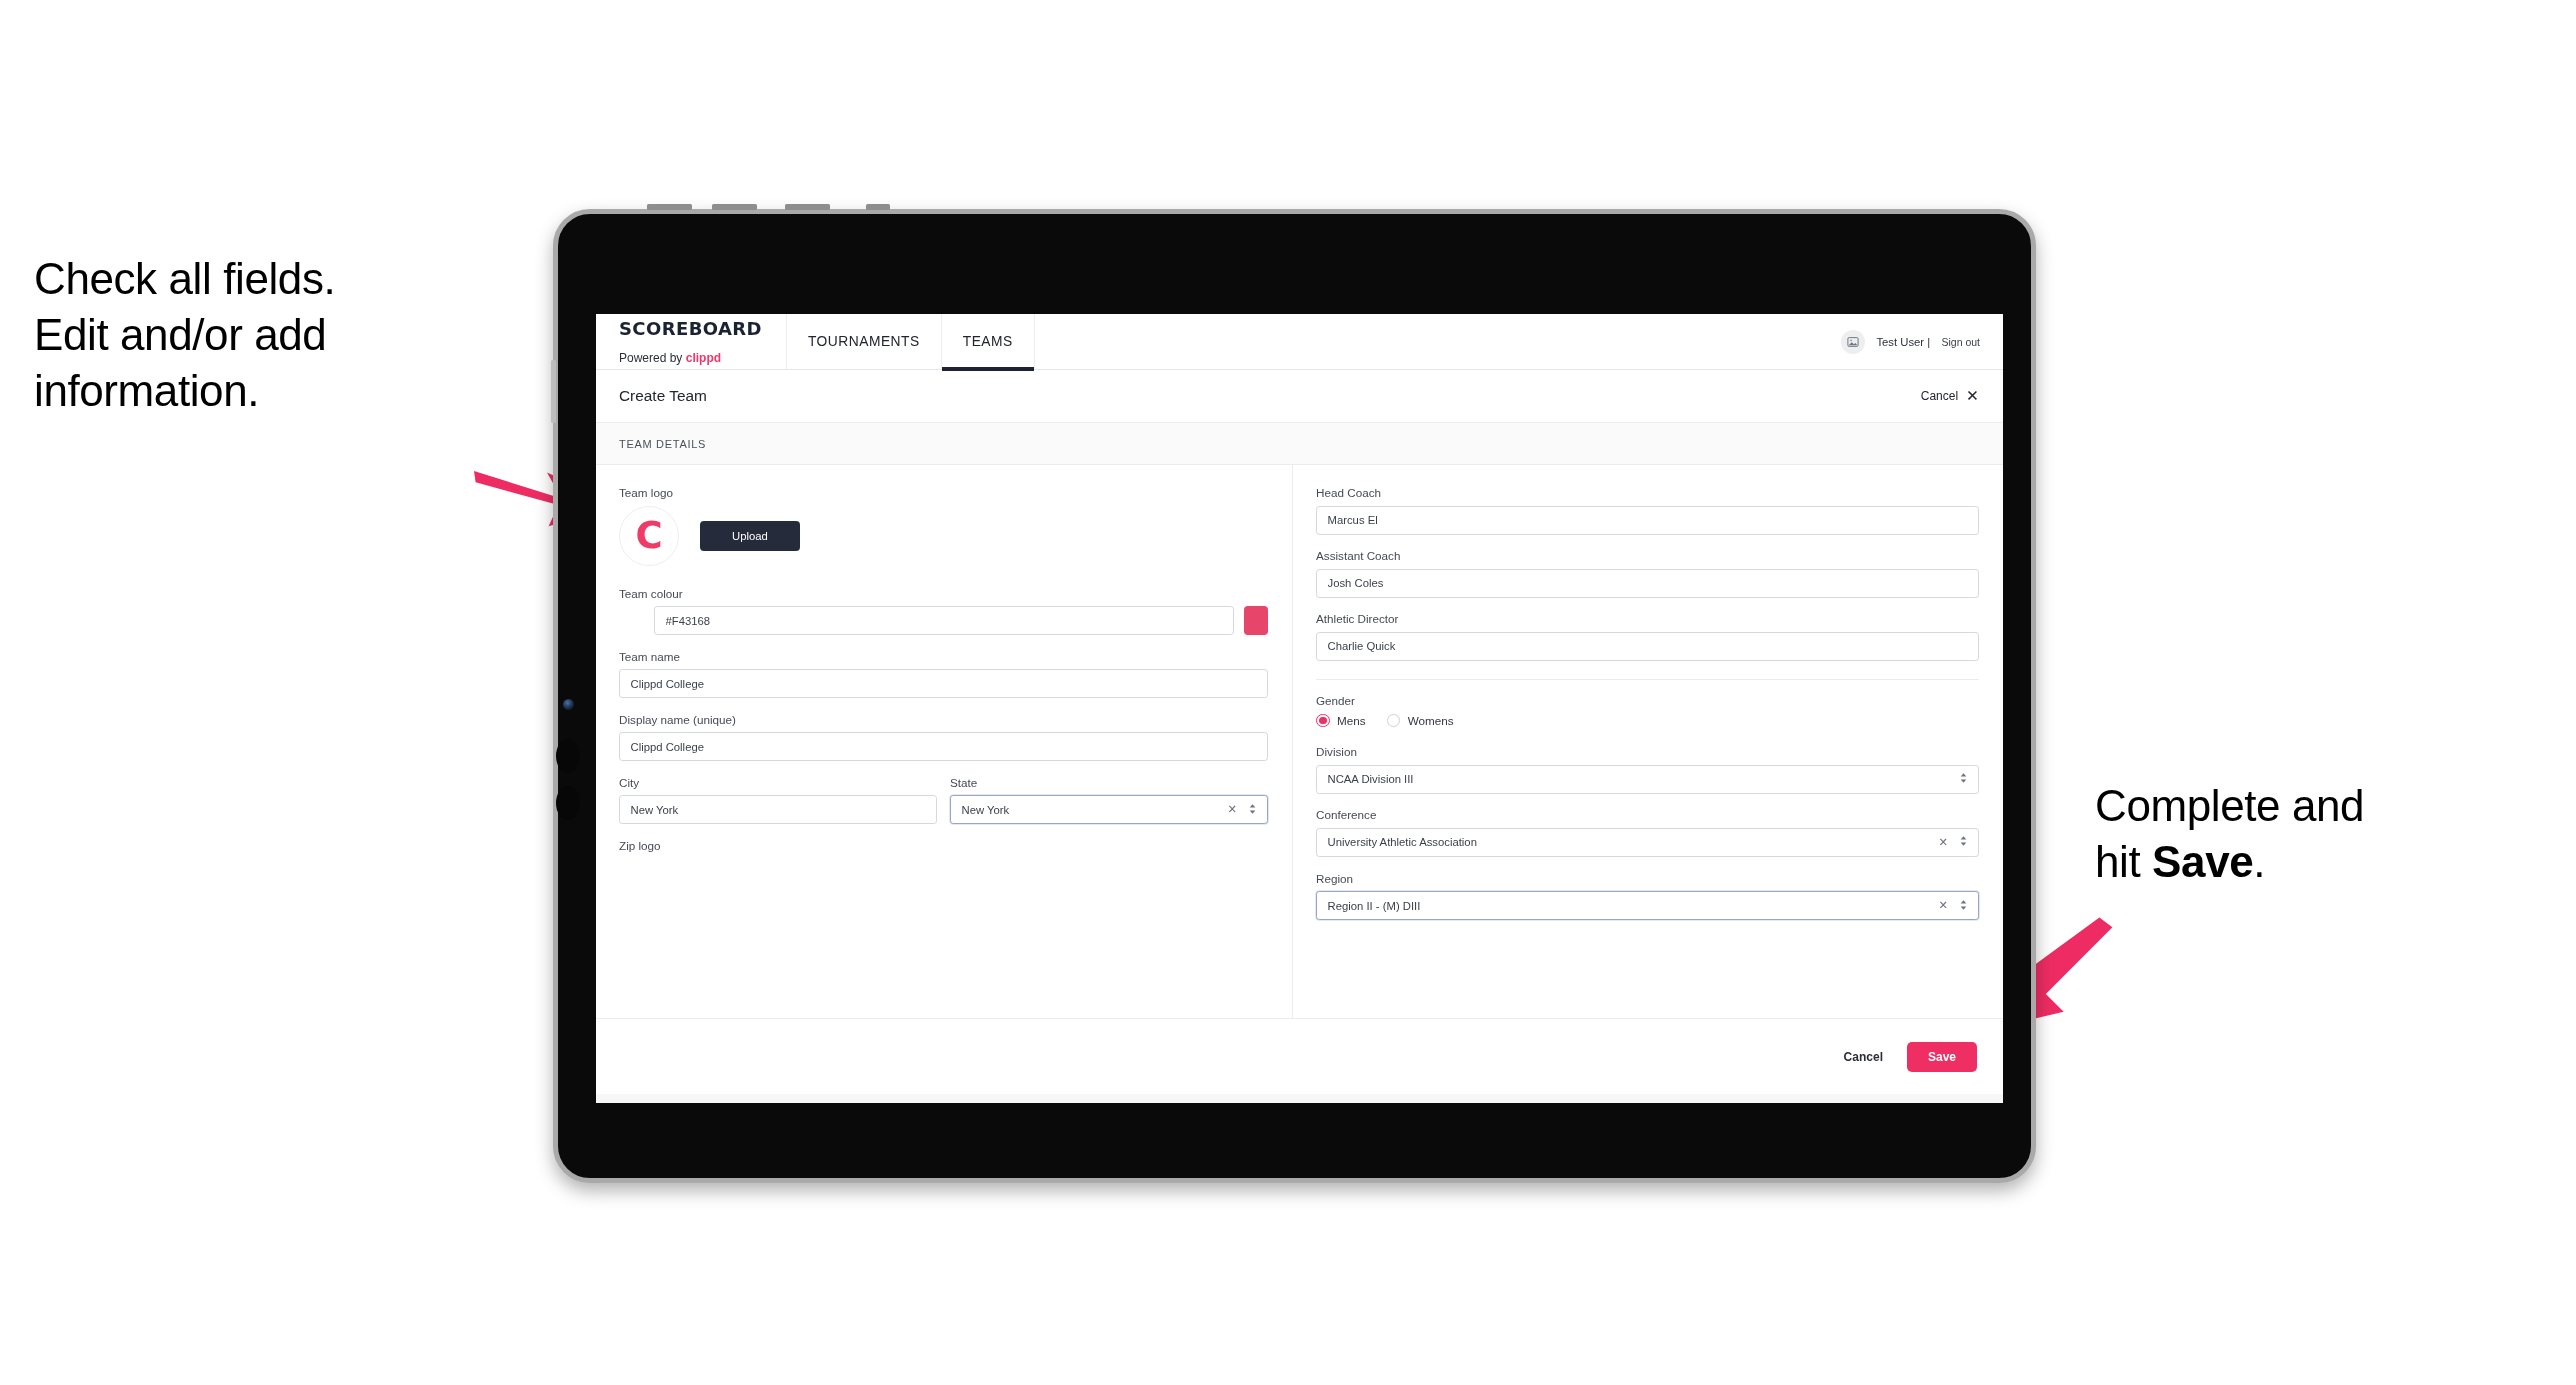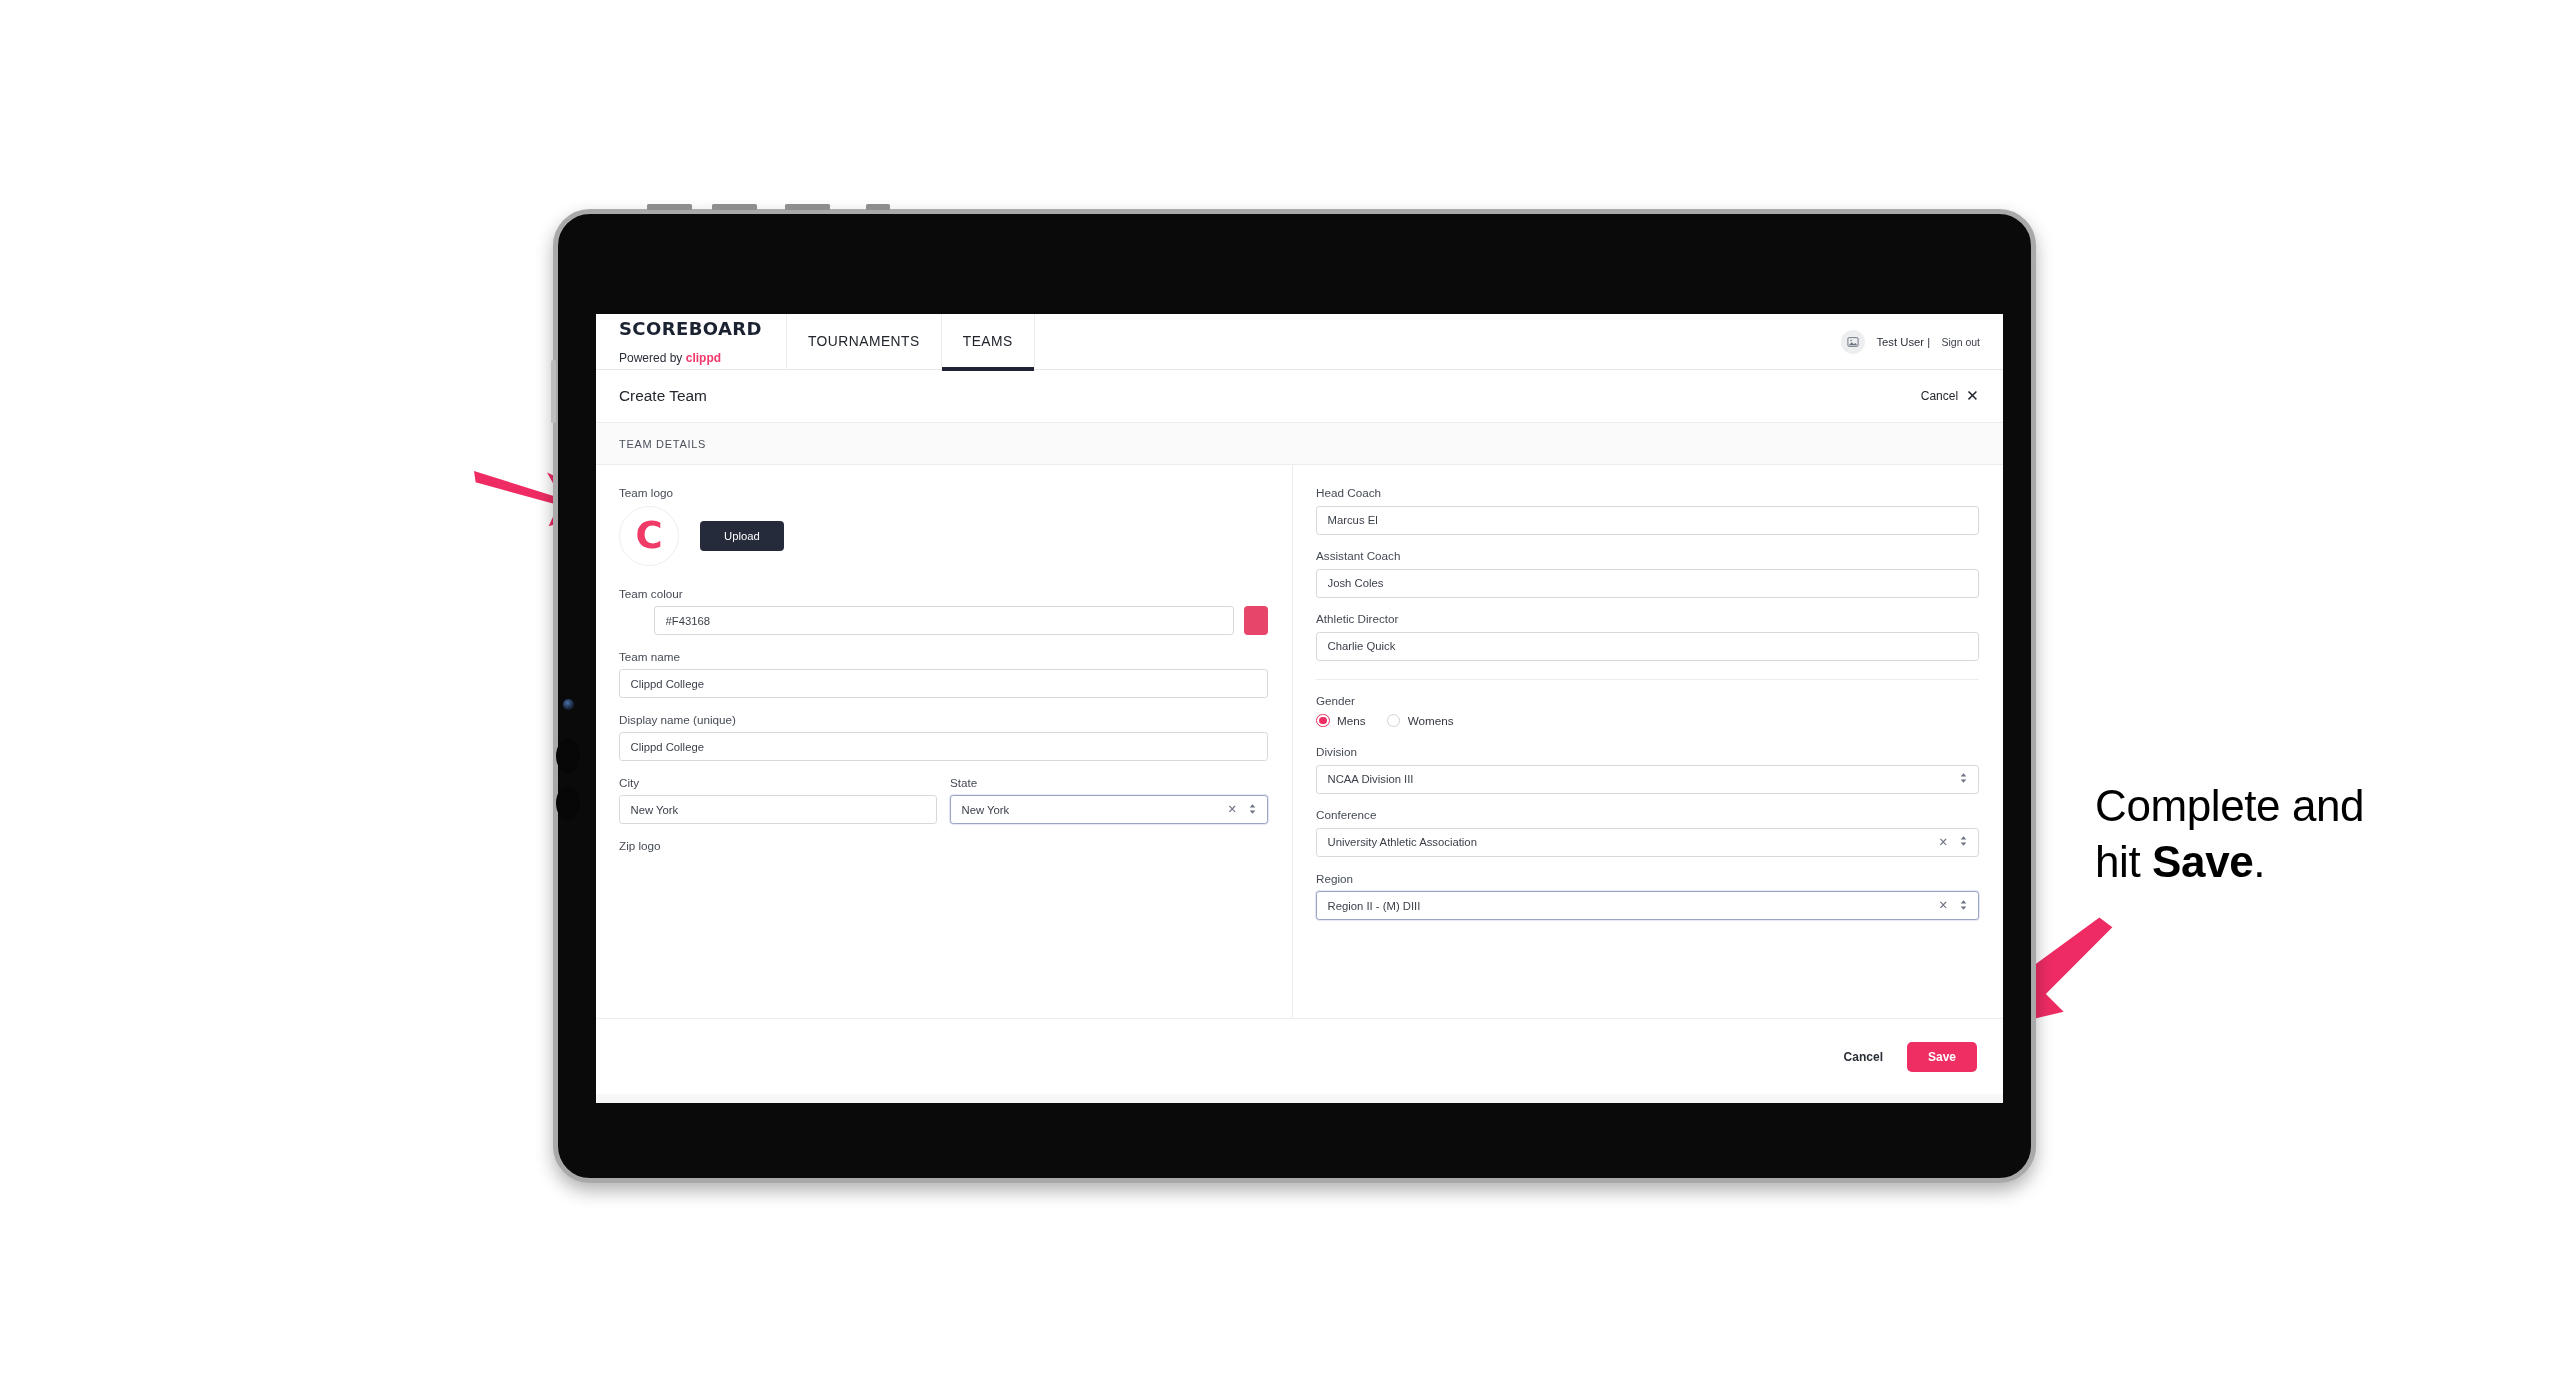--- a/index.html
+++ b/index.html
@@ -151,21 +151,21 @@
     width: 58px; height:58px; border-radius:50%;
     border:0.8px solid #eceef0; display:flex; align-items:center; justify-content:center;
     background:#fff;
   }
   .logo-c{
     font-family:"DejaVu Sans", sans-serif;
     color:#f03a67; font-weight:700; font-size:37px; line-height:1;
   }
   .upload-btn{
     background:#252b3b; color:#fff; font-size:11.3px;
-    padding: 9px 24px; border-radius:4px; cursor:pointer;
+    padding: 9px 32px; border-radius:4px; cursor:pointer;
     font-family:"Liberation Sans", sans-serif;
   }
 
   
   .colour-row{ display:flex; align-items:stretch; gap:9.7px;padding-left:35px; }
   .colour-row .fld{ flex:1; }
   .swatch{ width: 24px; height: 29px; border-radius:4px; }
 
   .two-col{ display:flex; gap:13px; }
   .two-col > div{ flex:1; }
@@ -193,20 +193,25 @@
     background:#ef2f63; color:#fff; font-size:12px; font-weight:700;
     padding: 8px 21px; border-radius:4.9px; cursor:pointer;
   }
   #screenfoot{ height:11.3px; background:#f7f7f8; }
 </style>
 </head>
 <body>
 
 <div id="stage">
 
+  <div class="annot" id="annot-left">
+    <span class="annot-line">Check all fields.</span>
+    <span class="annot-line">Edit and/or add</span>
+    <span class="annot-line">information.</span>
+  </div>
 
   <svg class="arrow-svg" style="left:474px; top:458px;" width="146" height="73" viewBox="0 0 180 90">
     <polygon points="0,16 108,50 90,18 180,58 92,84 104,58 2,30" fill="#EE2C63"></polygon>
   </svg>
 
   <div class="annot" id="annot-right">
     <span class="annot-line">Complete and</span>
     <span class="annot-line"><span>hit </span><b>Save</b><span>.</span></span>
   </div>
 

